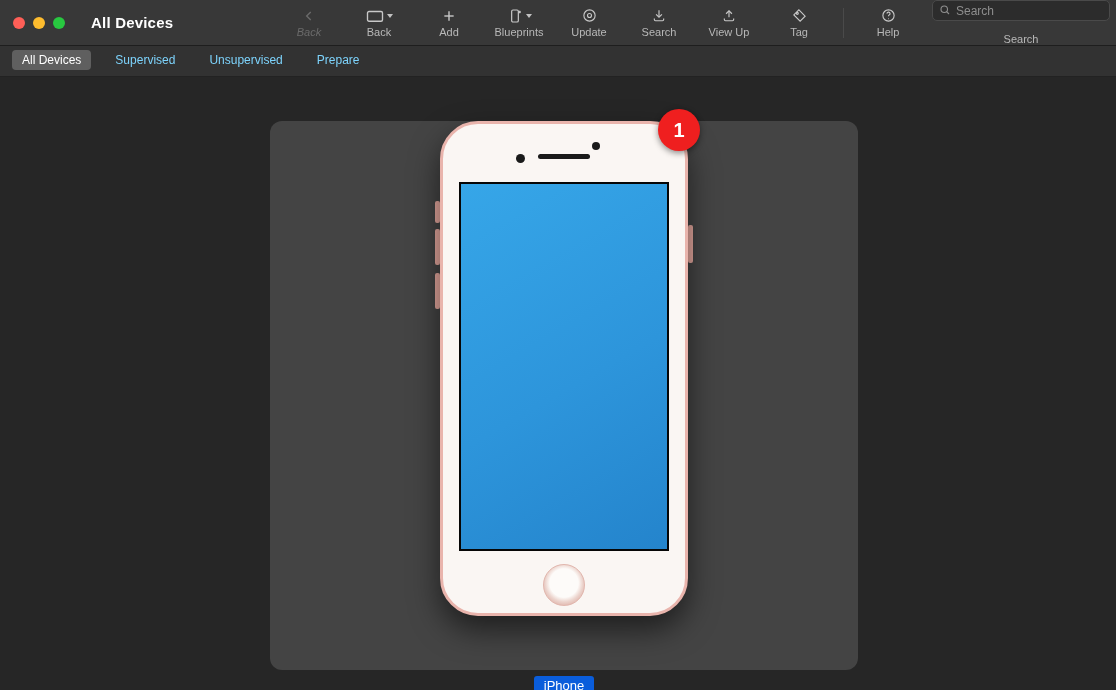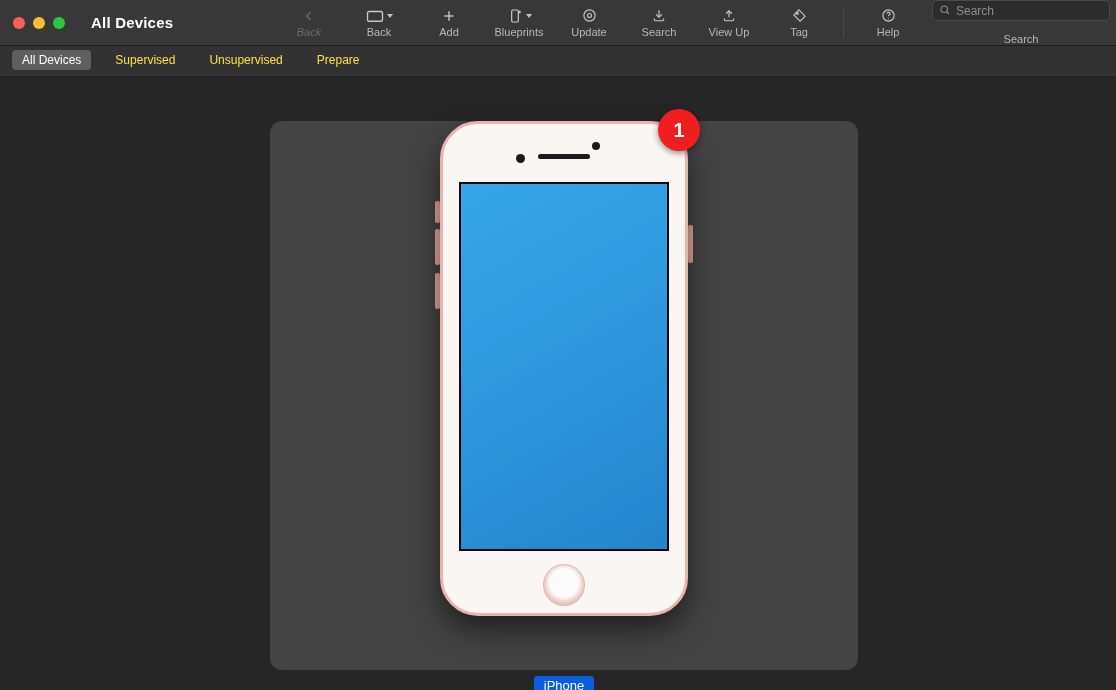--- a/index.html
+++ b/index.html
@@ -107,21 +107,21 @@
   .tabbar {
     display: flex;
     align-items: center;
     gap: 14px;
     padding: 4px 12px 6px 12px;
     background: #323232;
     border-bottom: 1px solid #222222;
   }
   .tab {
     font-size: 12px;
-    color: #fde047;
+    color: #7dd3fc;
     padding: 3px 10px;
     border-radius: 4px;
     cursor: default;
   }
   .tab.active {
     background: #5f5f5f;
     color: #ffffff;
   }
 
   

